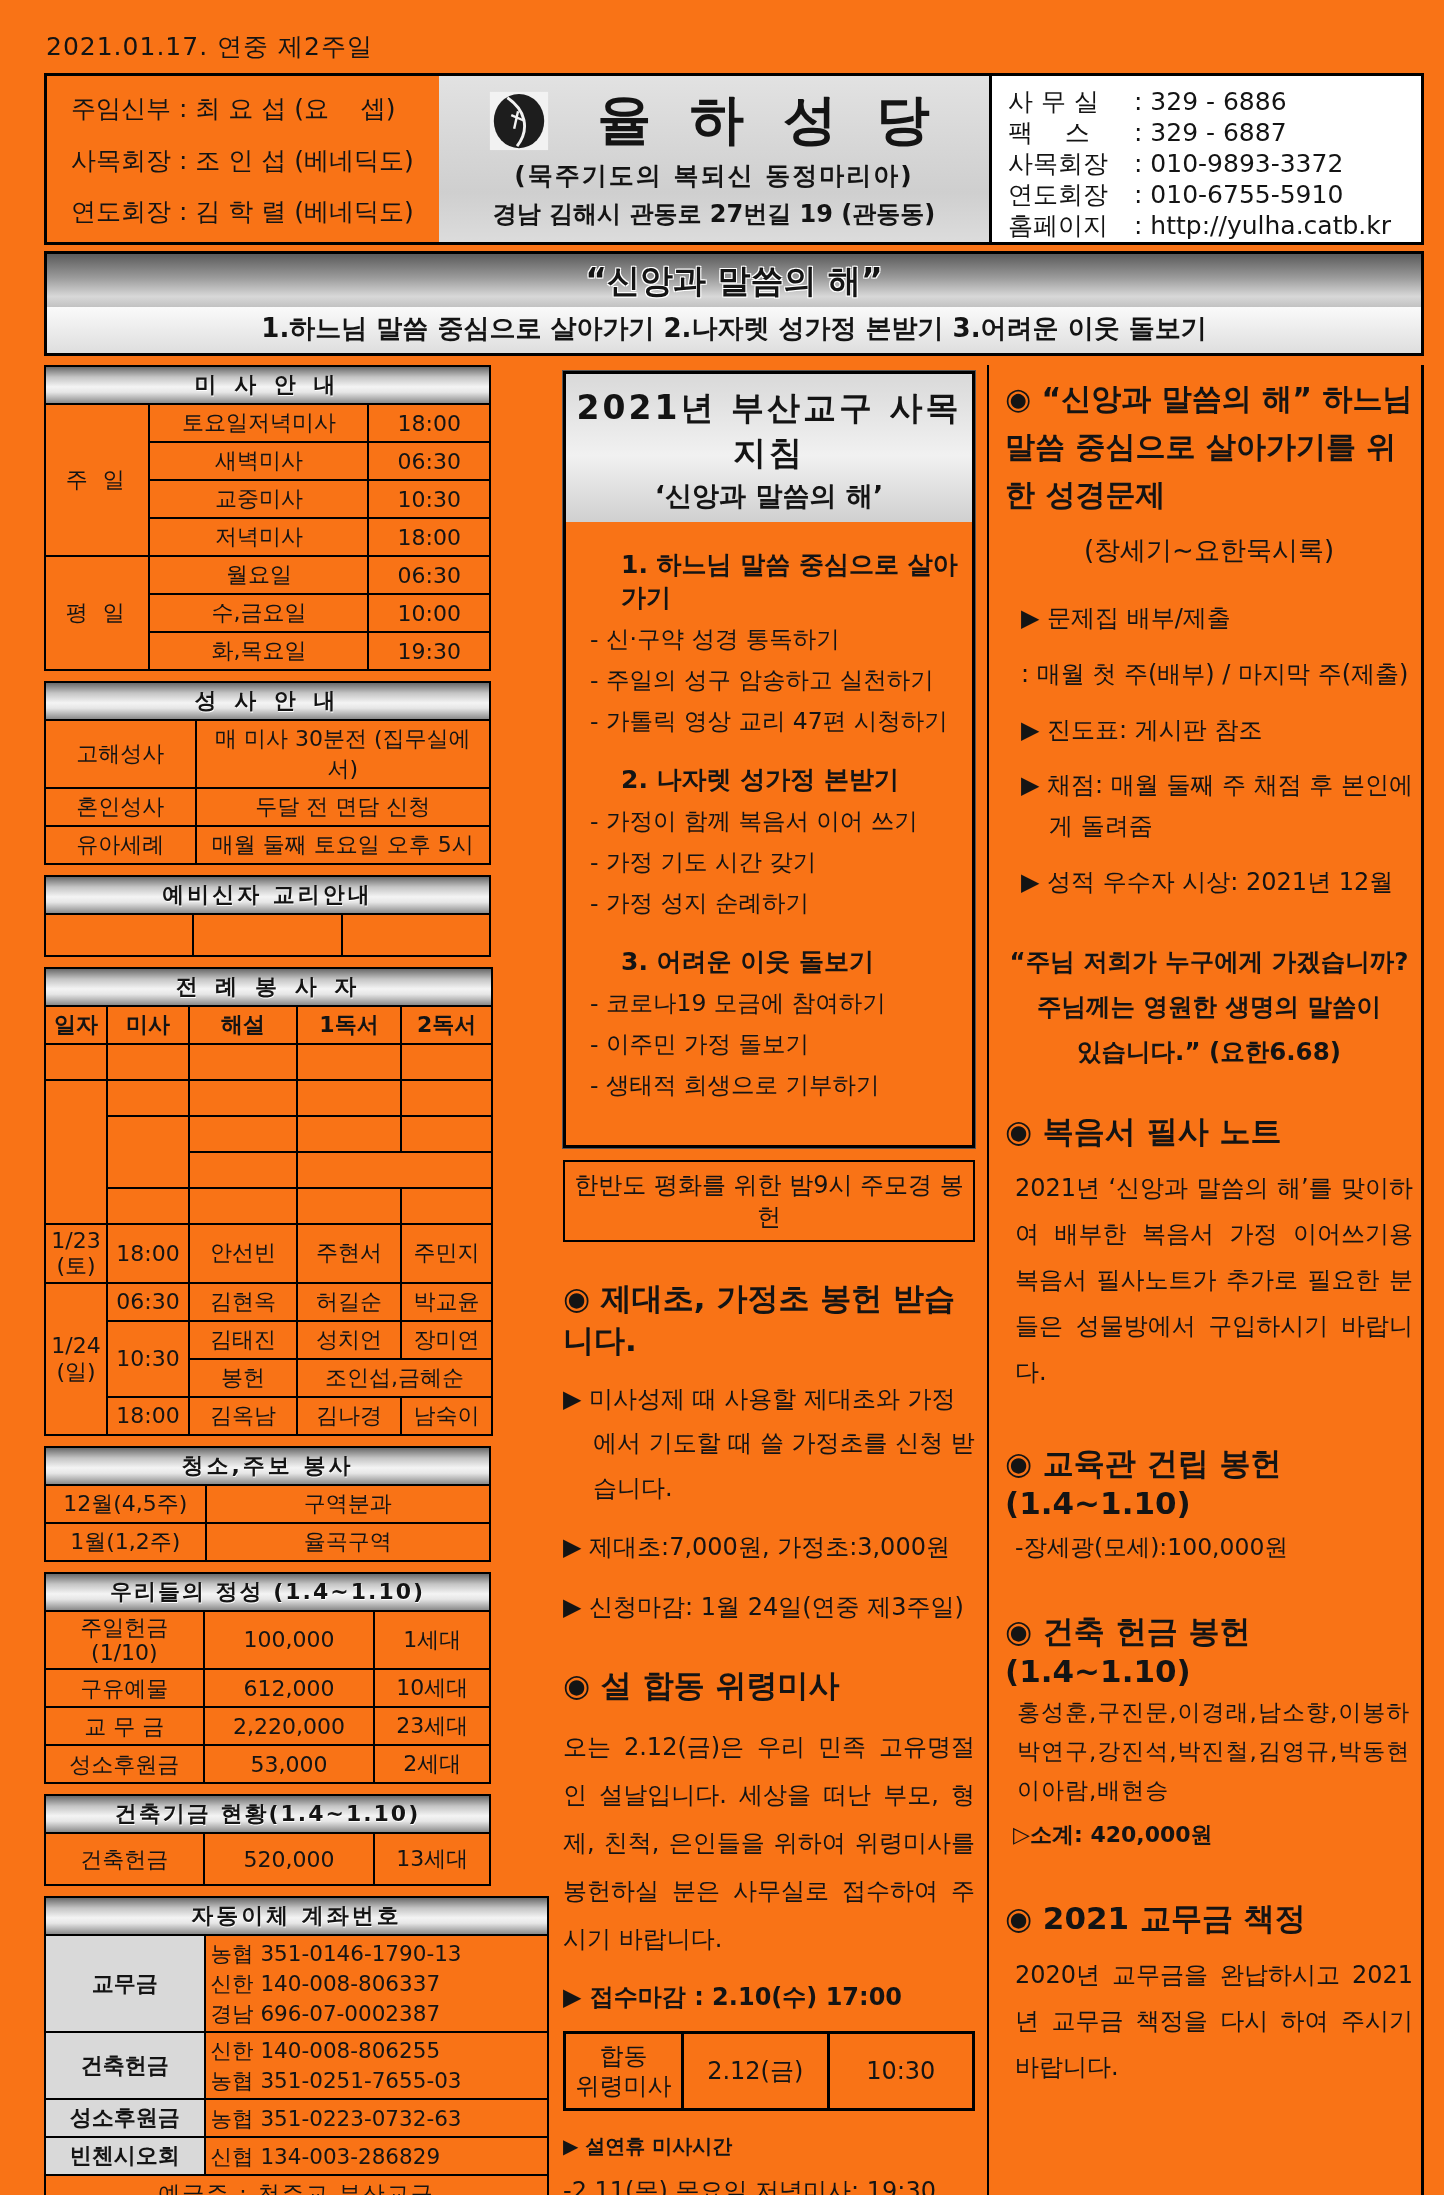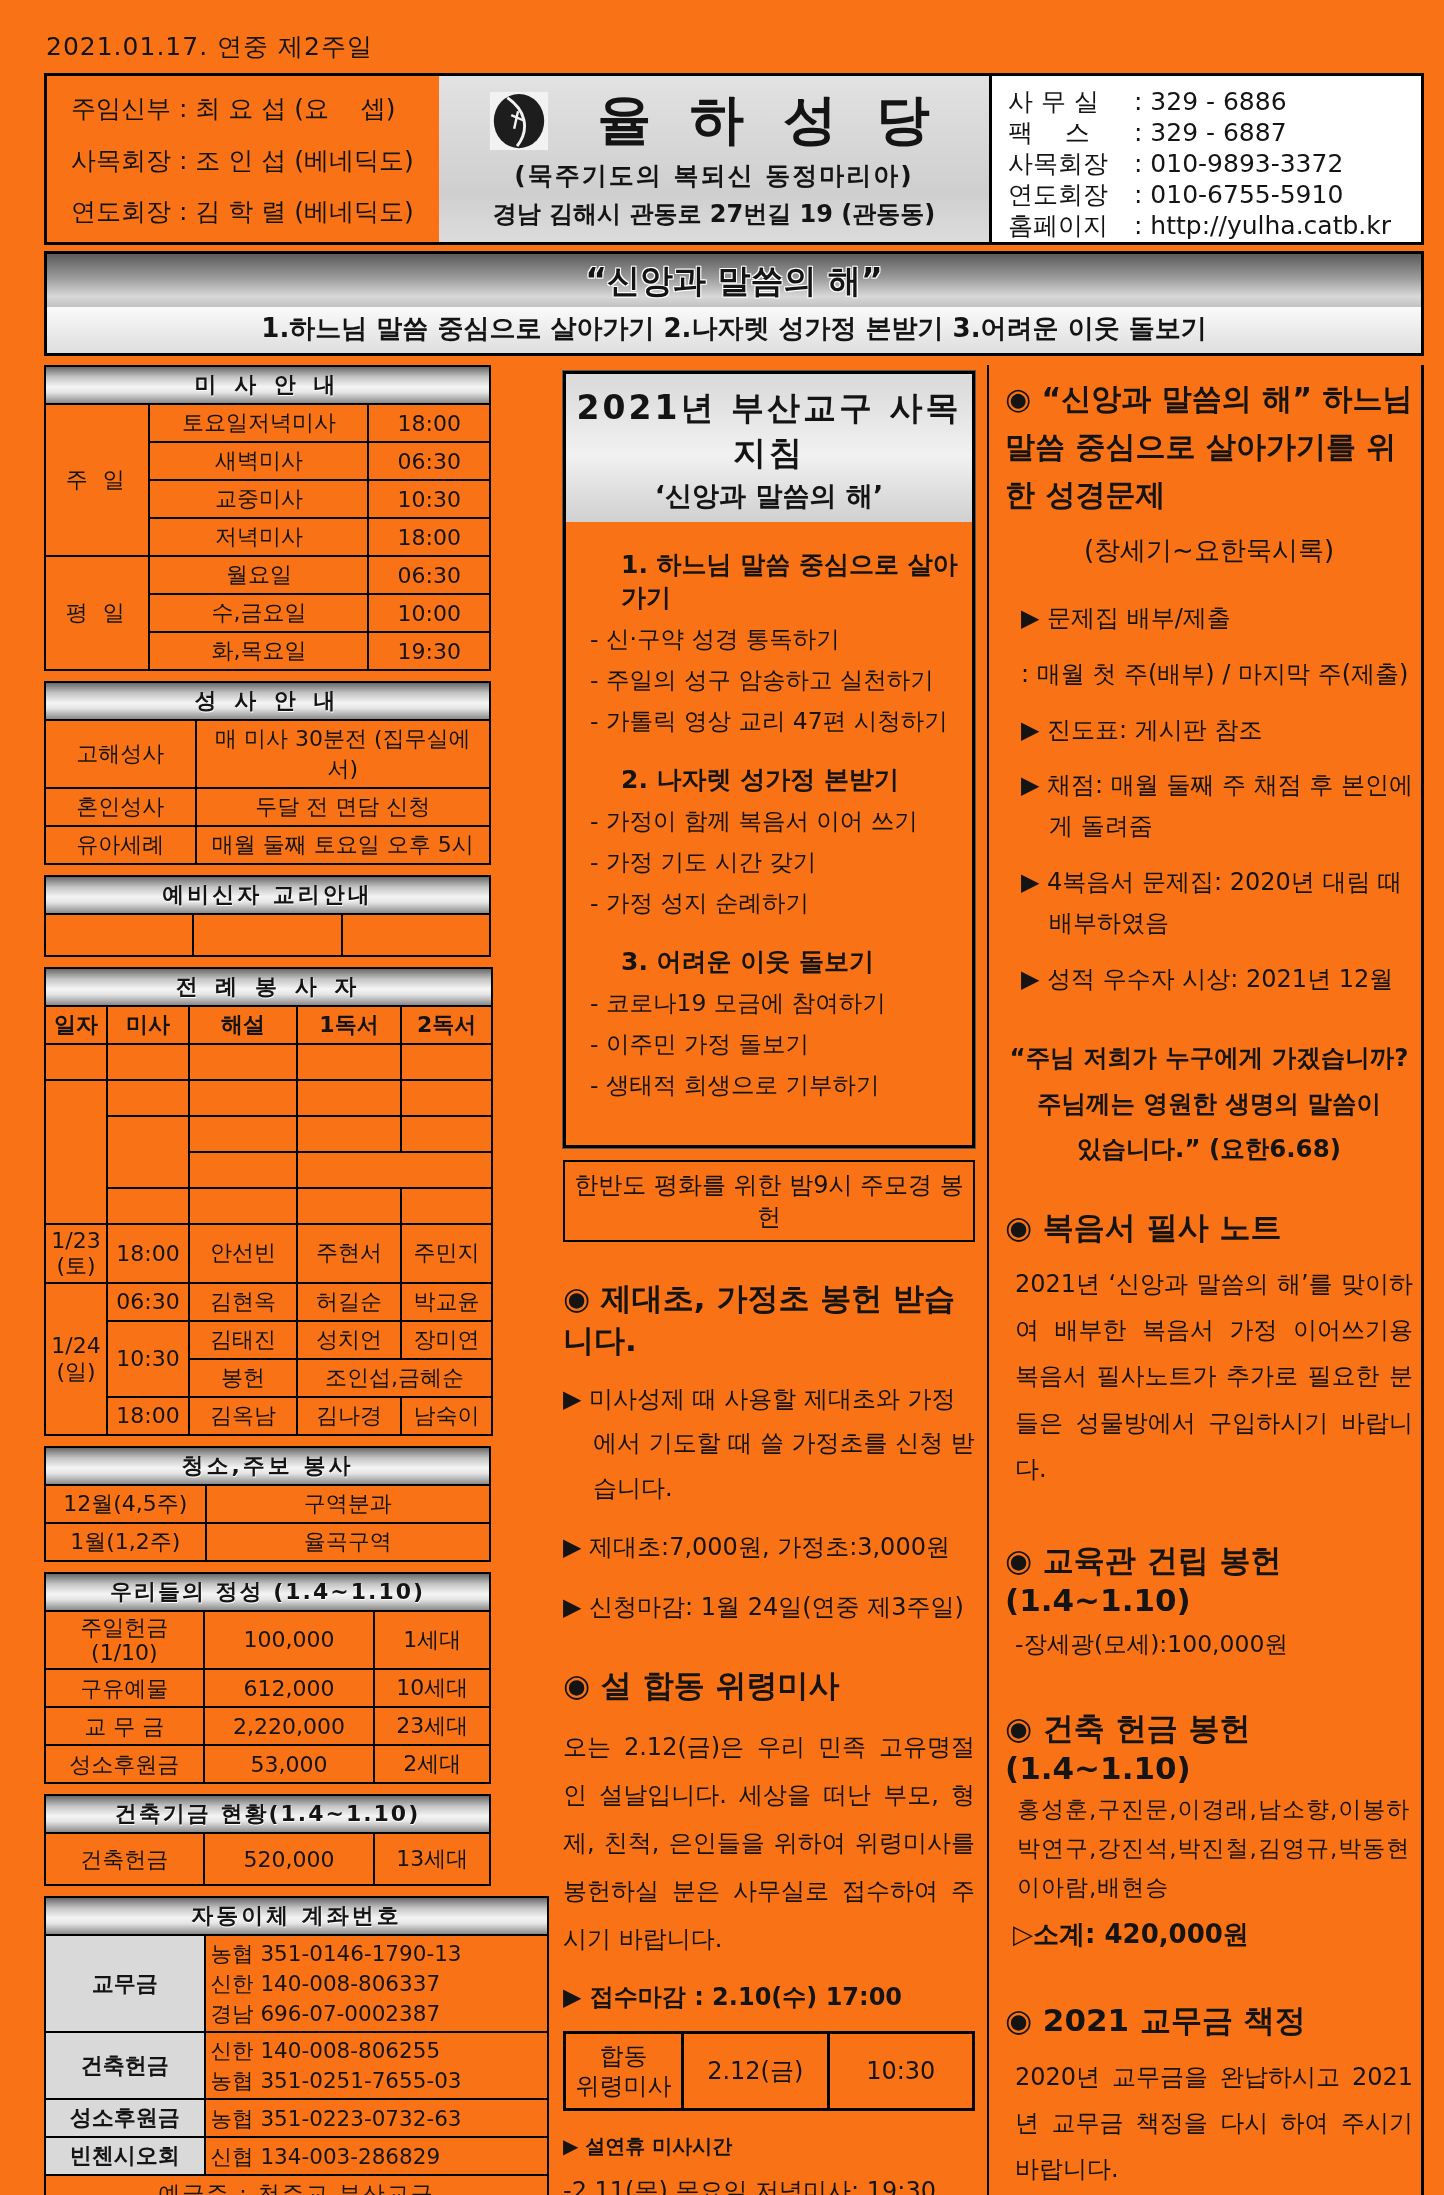--- a/index.html
+++ b/index.html
@@ -80,21 +80,21 @@
 
   
   .r-heading { font-size: 30px; font-weight: 800; line-height: 1.6; }
   .r-sub { text-align: center; font-size: 26px; margin-top: 14px; }
   .r-bullets { margin-top: 30px; }
   .r-bullet { font-size: 24px; margin-top: 15px; line-height: 1.7; padding-left: 44px; text-indent: -28px; }
   .quote { text-align: center; font-weight: 800; font-size: 24.5px; line-height: 1.85; margin-top: 36px; white-space: pre-line; }
   .r-body { font-size: 24px; line-height: 1.92; margin-top: 12px; padding-left: 10px; text-align: justify; }
   .r-line { font-size: 23.5px; margin-top: 10px; padding-left: 10px; }
   .names-line { font-size: 23px; margin-top: 8px; padding-left: 12px; letter-spacing: 1px; }
-  .subtotal { font-size: 26px; font-weight: 700; margin-top: 14px; padding-left: 8px; }
+  .subtotal { font-size: 22px; font-weight: 700; margin-top: 14px; padding-left: 8px; }
   .gap-lg { margin-top: 48px; }
 </style>
 </head>
 <body>
 
 <div class="page">
 
   <div class="date-line">2021.01.17. 연중 제2주일</div>
 
   <div class="header-box">
@@ -494,21 +494,20 @@
         </div>
 
         <div class="col-right">
           <div class="r-heading">◉ “신앙과 말씀의 해” 하느님 말씀 중심으로 살아가기를 위한 성경문제</div>
           <div class="r-sub">(창세기~요한묵시록)</div>
           <div class="r-bullets">
               <div class="r-bullet">▶ 문제집 배부/제출</div>
               <div class="r-bullet"> : 매월 첫 주(배부) / 마지막 주(제출)</div>
               <div class="r-bullet">▶ 진도표: 게시판 참조</div>
               <div class="r-bullet">▶ 채점: 매월 둘째 주 채점 후 본인에게 돌려줌</div>
-              <div class="r-bullet">▶ 4복음서 문제집: 2020년 대림 때 배부하였음</div>
               <div class="r-bullet">▶ 성적 우수자 시상: 2021년 12월</div>
             </div>
 
           <div class="quote">“주님 저희가 누구에게 가겠습니까?
 주님께는 영원한 생명의 말씀이
 있습니다.” (요한6.68)</div>
 
           <div class="sec-heading">◉ 복음서 필사 노트</div>
           <div class="r-body">2021년 ‘신앙과 말씀의 해’를 맞이하여 배부한 복음서 가정 이어쓰기용 복음서 필사노트가 추가로 필요한 분들은 성물방에서 구입하시기 바랍니다.</div>
 

